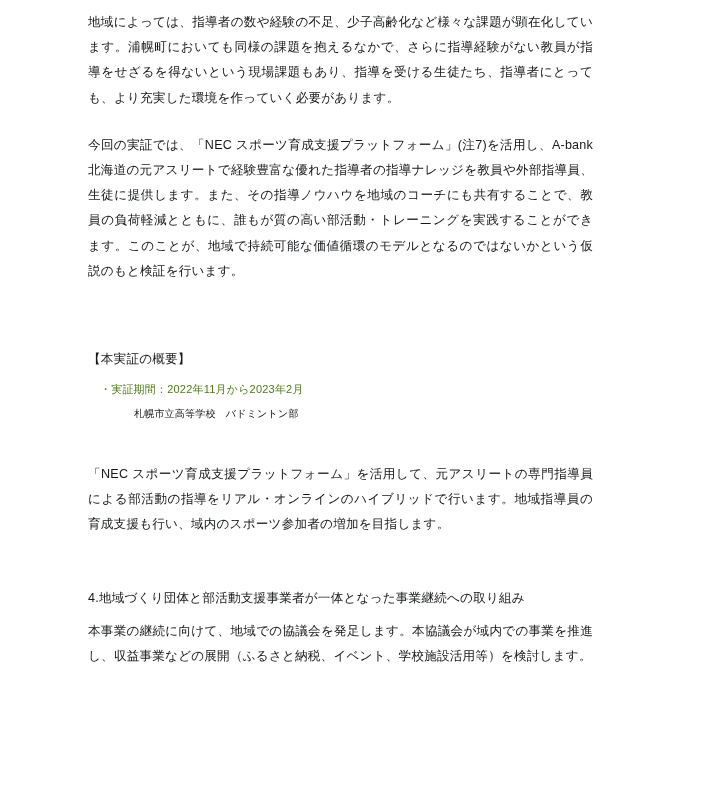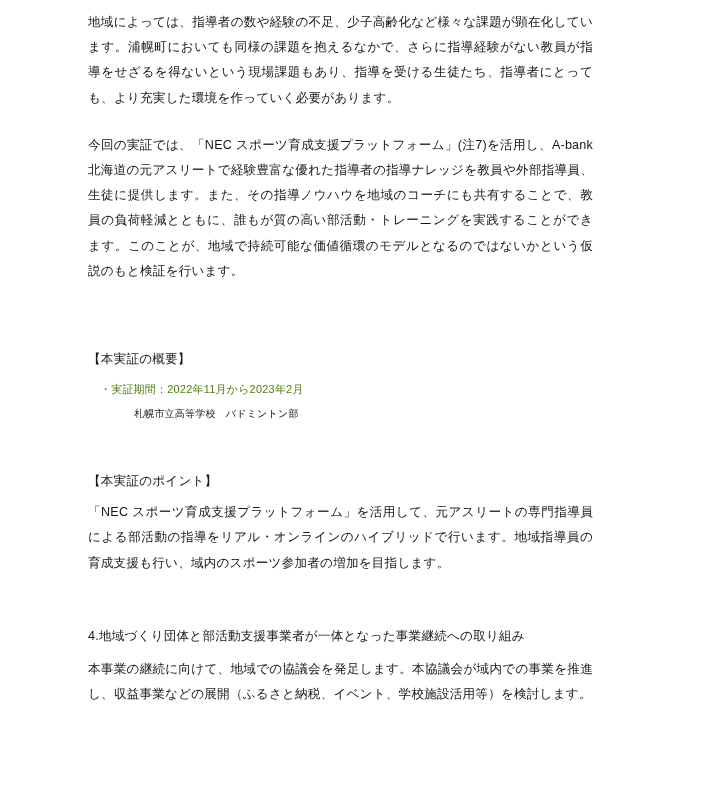--- a/index.html
+++ b/index.html
@@ -103,21 +103,20 @@
 
     <p class="heading">【本実証の概要】</p>
 
     <p class="bullet">・実証期間：2022年11月から2023年2月</p>
 
 
     <p class="indented">札幌市立高等学校　バドミントン部</p>
 
     <div class="spacer-lg"></div>
 
-    <p class="heading">【本実証のポイント】</p>
 
     <p class="para">「NEC スポーツ育成支援プラットフォーム」を活用して、元アスリートの専門指導員による部活動の指導をリアル・オンラインのハイブリッドで行います。地域指導員の育成支援も行い、域内のスポーツ参加者の増加を目指します。</p>
 
     <div class="spacer-md"></div>
 
     <p class="numbered">4.地域づくり団体と部活動支援事業者が一体となった事業継続への取り組み</p>
     <p class="para">本事業の継続に向けて、地域での協議会を発足します。本協議会が域内での事業を推進し、収益事業などの展開（ふるさと納税、イベント、学校施設活用等）を検討します。</p>
 
     <div class="spacer-md"></div>
 

